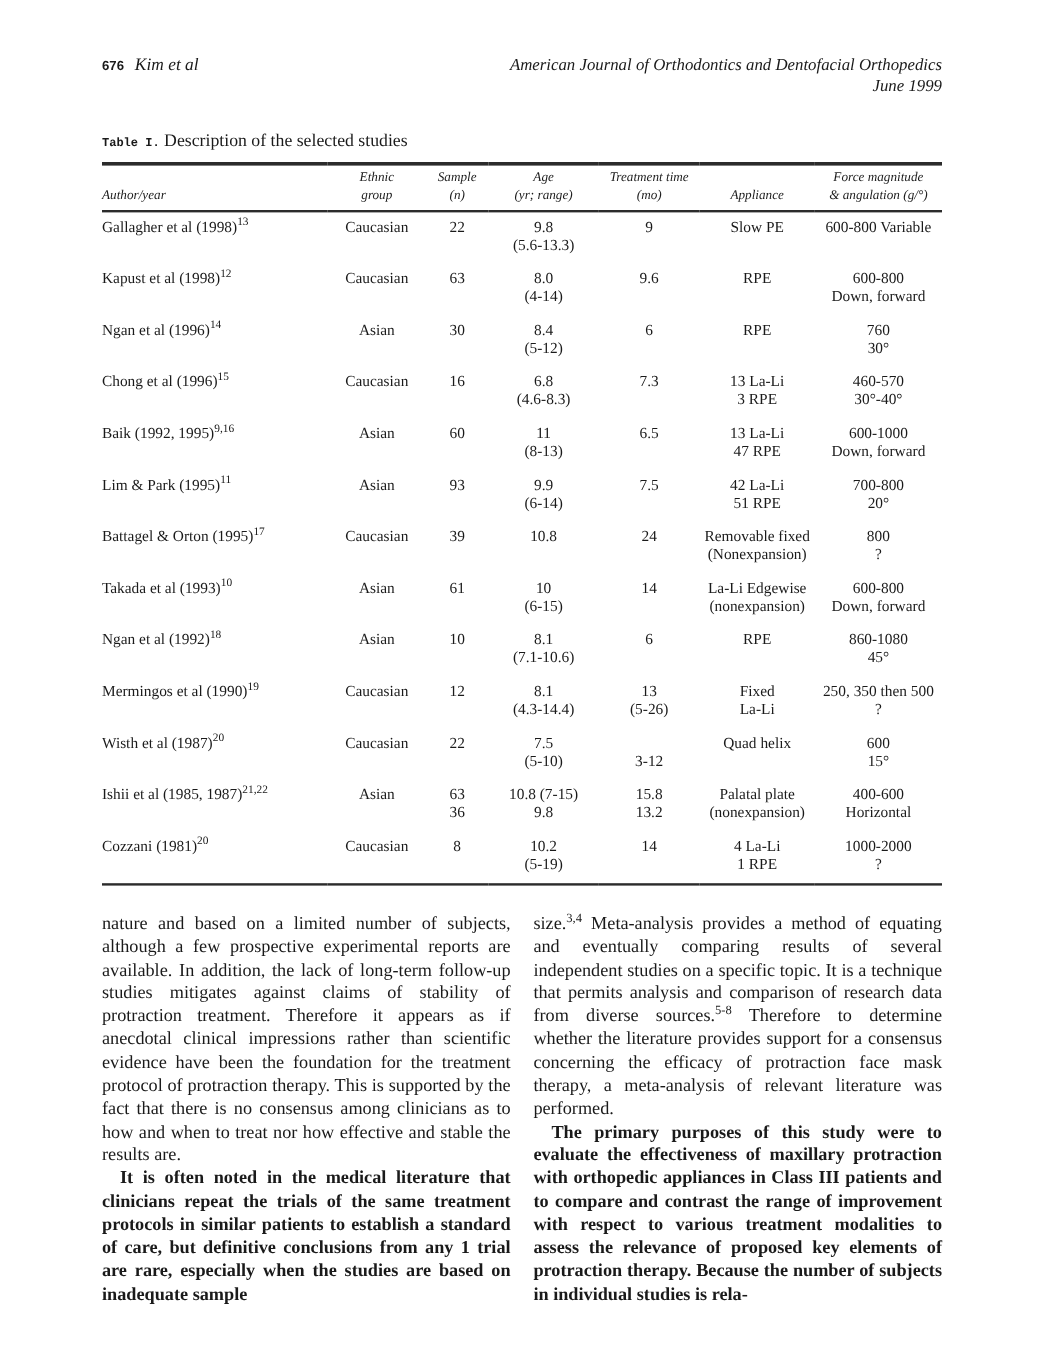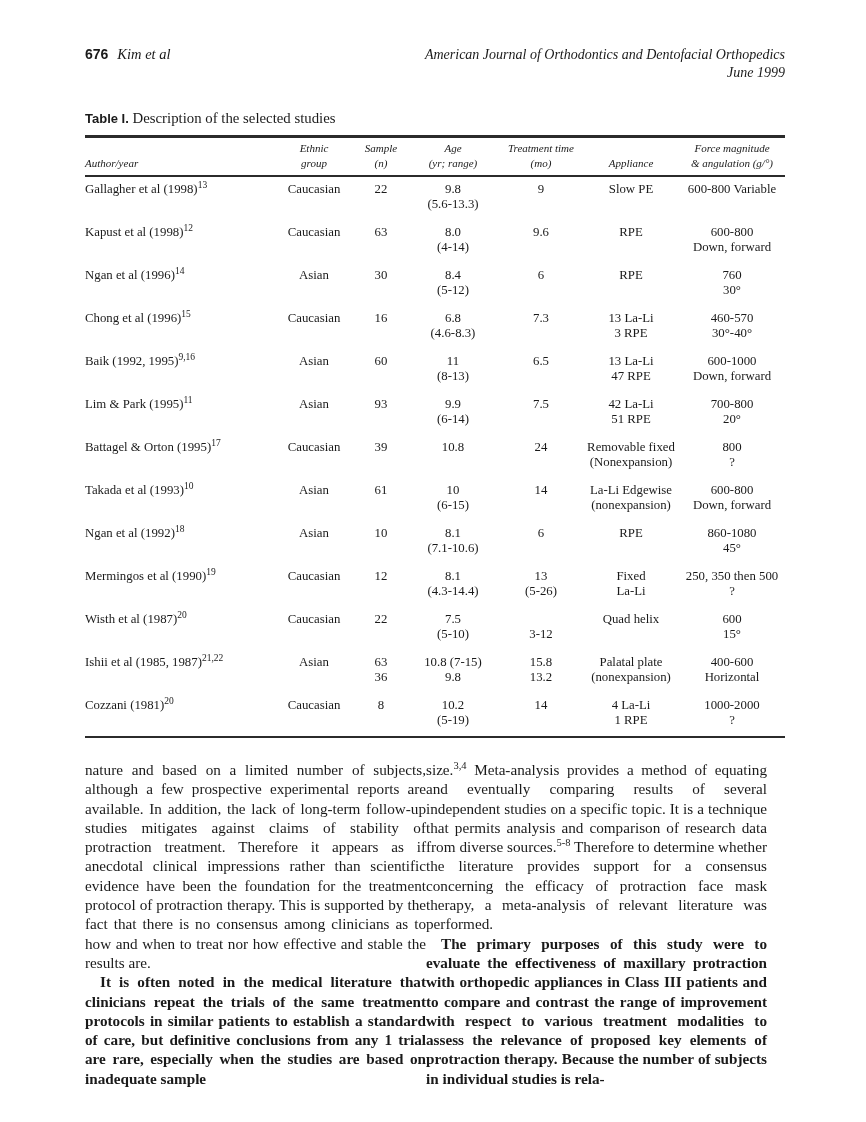--- a/index.html
+++ b/index.html
@@ -11,27 +11,27 @@
     color: #1a1a1a;
   }
   .page { position: relative; width: 866px; height: 1122px; background: #ffffff; overflow: hidden; }
 
   
   .running-head {
     position: absolute; top: 46px; left: 85px; width: 700px;
     display: flex; justify-content: space-between; align-items: flex-start;
   }
   .rh-left { font-size: 14.5px; line-height: 17px; }
-  .folio { font-family: "Liberation Sans", sans-serif; font-weight: bold; font-size: 14px; }
+  .folio { font-family: "Liberation Sans", sans-serif; font-weight: bold; font-size: 11px; }
   .authors { font-style: italic; margin-left: 9px; }
   .rh-right { text-align: right; font-style: italic; font-size: 14px; line-height: 17.5px; }
 
   
   .caption { position: absolute; top: 110px; left: 85px; width: 700px; font-size: 14.8px; }
-  .cap-label { font-family: Liberation Sans, sans-serif; font-weight: bold; font-size: 13px; }
+  .cap-label { font-family: Liberation Mono, monospace; font-weight: bold; font-size: 10px; }
 
   
   .studies {
     position: absolute; top: 135px; left: 85px; width: 700px;
     border-collapse: collapse; table-layout: fixed;
     border-top: 3px solid #2b2b2b;
     border-bottom: 2px solid #2b2b2b;
     font-size: 12.8px;
   }
   .studies th {
@@ -42,21 +42,21 @@
   }
   .studies th.left { text-align: left; }
   .studies td { vertical-align: top; text-align: center; padding: 5px 0 8px; }
   .studies td.c-author { text-align: left; padding-right: 4px; }
   .cl { line-height: 15px; min-height: 15px; white-space: nowrap; }
   .studies sup { font-size: 9.5px; line-height: 0; }
 
   
   .body-cols {
     position: absolute; top: 760px; left: 85px; width: 700px;
-    display: flex; 
+    display: flex; gap: 19px;
   }
   .col { width: 341px; font-size: 15.2px; line-height: 19.3px; text-align: justify; }
   .bp { margin: 0; }
   .bp.ind { text-indent: 15px; font-weight: bold; }
   .col sup { font-size: 10.5px; line-height: 0; margin-top: 20px; }
 </style>
 </head>
 <body>
 
 <div class="page">

